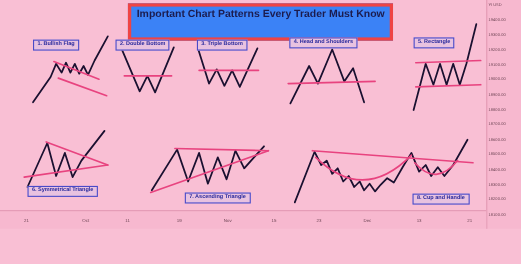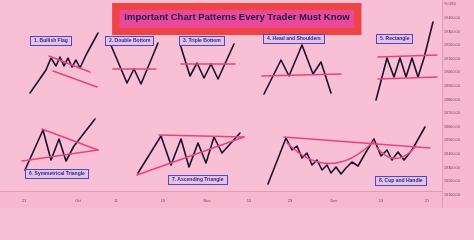--- a/index.html
+++ b/index.html
@@ -36,22 +36,22 @@
     font-size:4px;color:#6b4252;white-space:nowrap;line-height:6px;
   }
 
   
   #plot{position:absolute;left:0;top:0;width:442px;height:191px;}
   #plot svg{position:absolute;left:0;top:0;width:442px;height:191px;}
 
   
   #title-box{
     position:absolute;left:50%;top:3px;transform:translateX(-50%);
-    border:7px solid #ef4444;background:#ec4899;
-    padding:1px 5px 6px 5px;
+    border:3px solid #ef4444;background:#3b82f6;
+    padding:1px 5px 16px 5px;
     font-size:9.5px;font-weight:bold;color:#1c1c4e;
     white-space:nowrap;line-height:11px;
   }
 
   
   .pattern-label{
     position:absolute;
     border:1px solid #4a4ac8;background:#e8c2e0;
     padding:0px 3px 1px 3px;
     font-size:5px;font-weight:bold;color:#2a2a9c;

